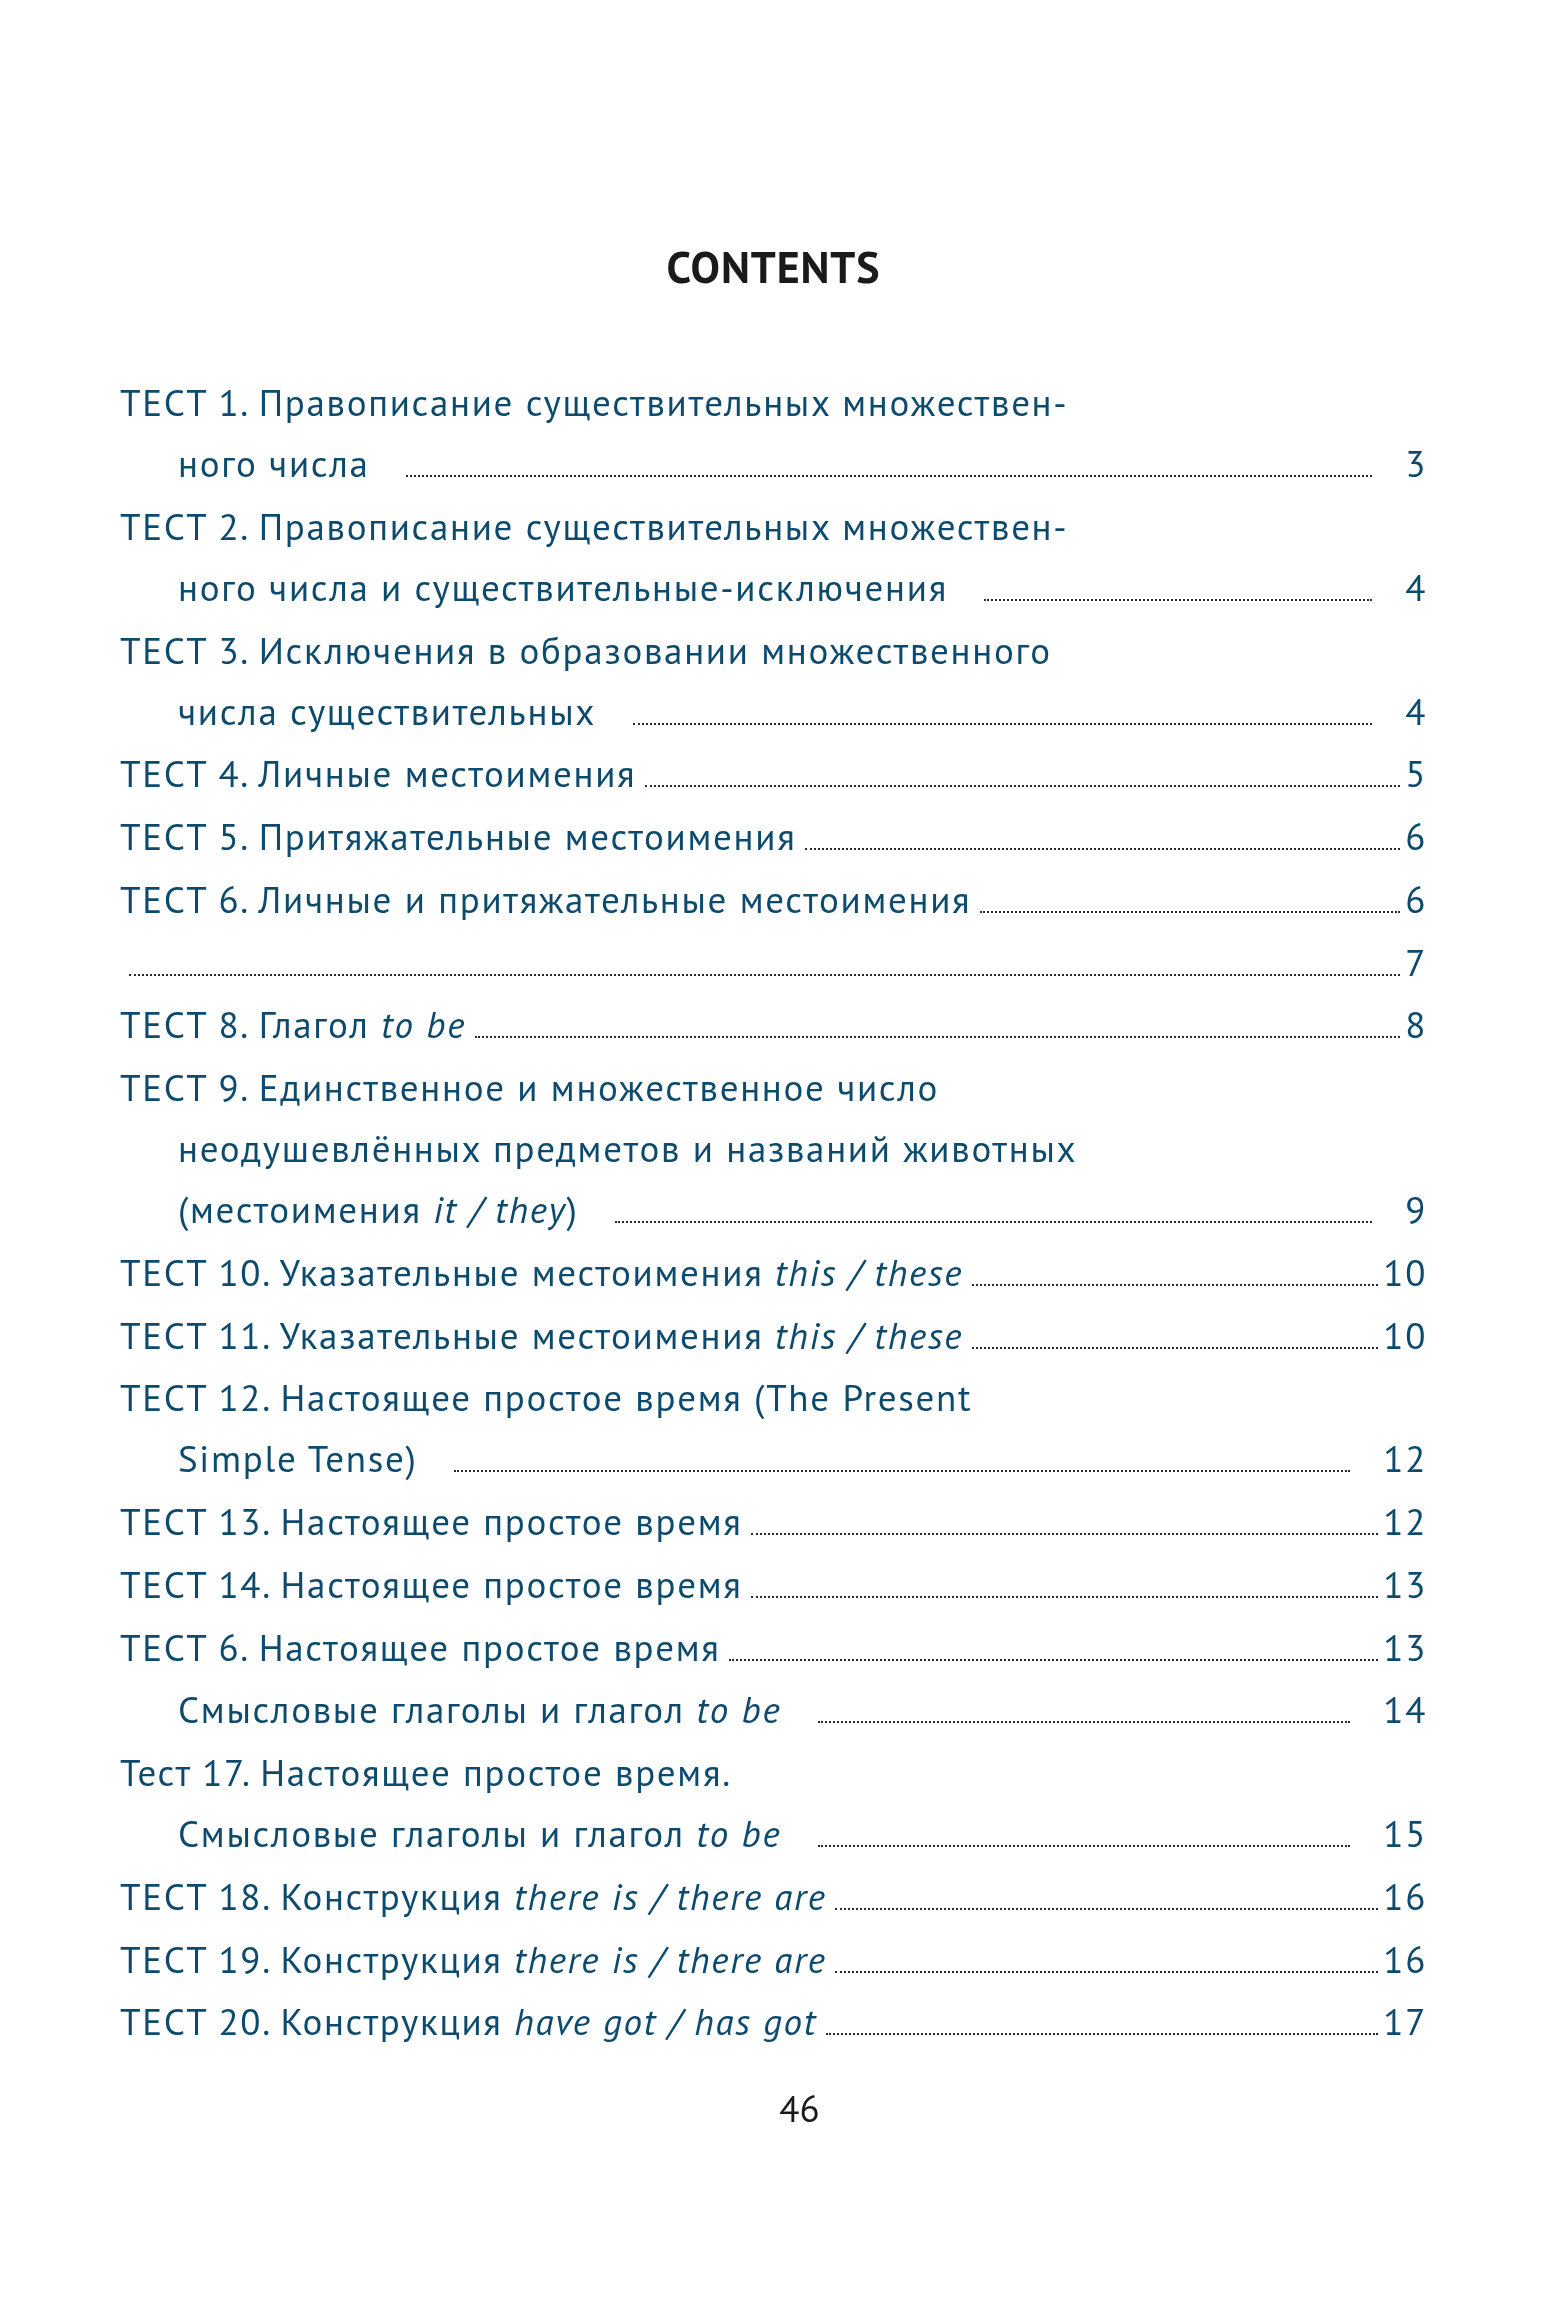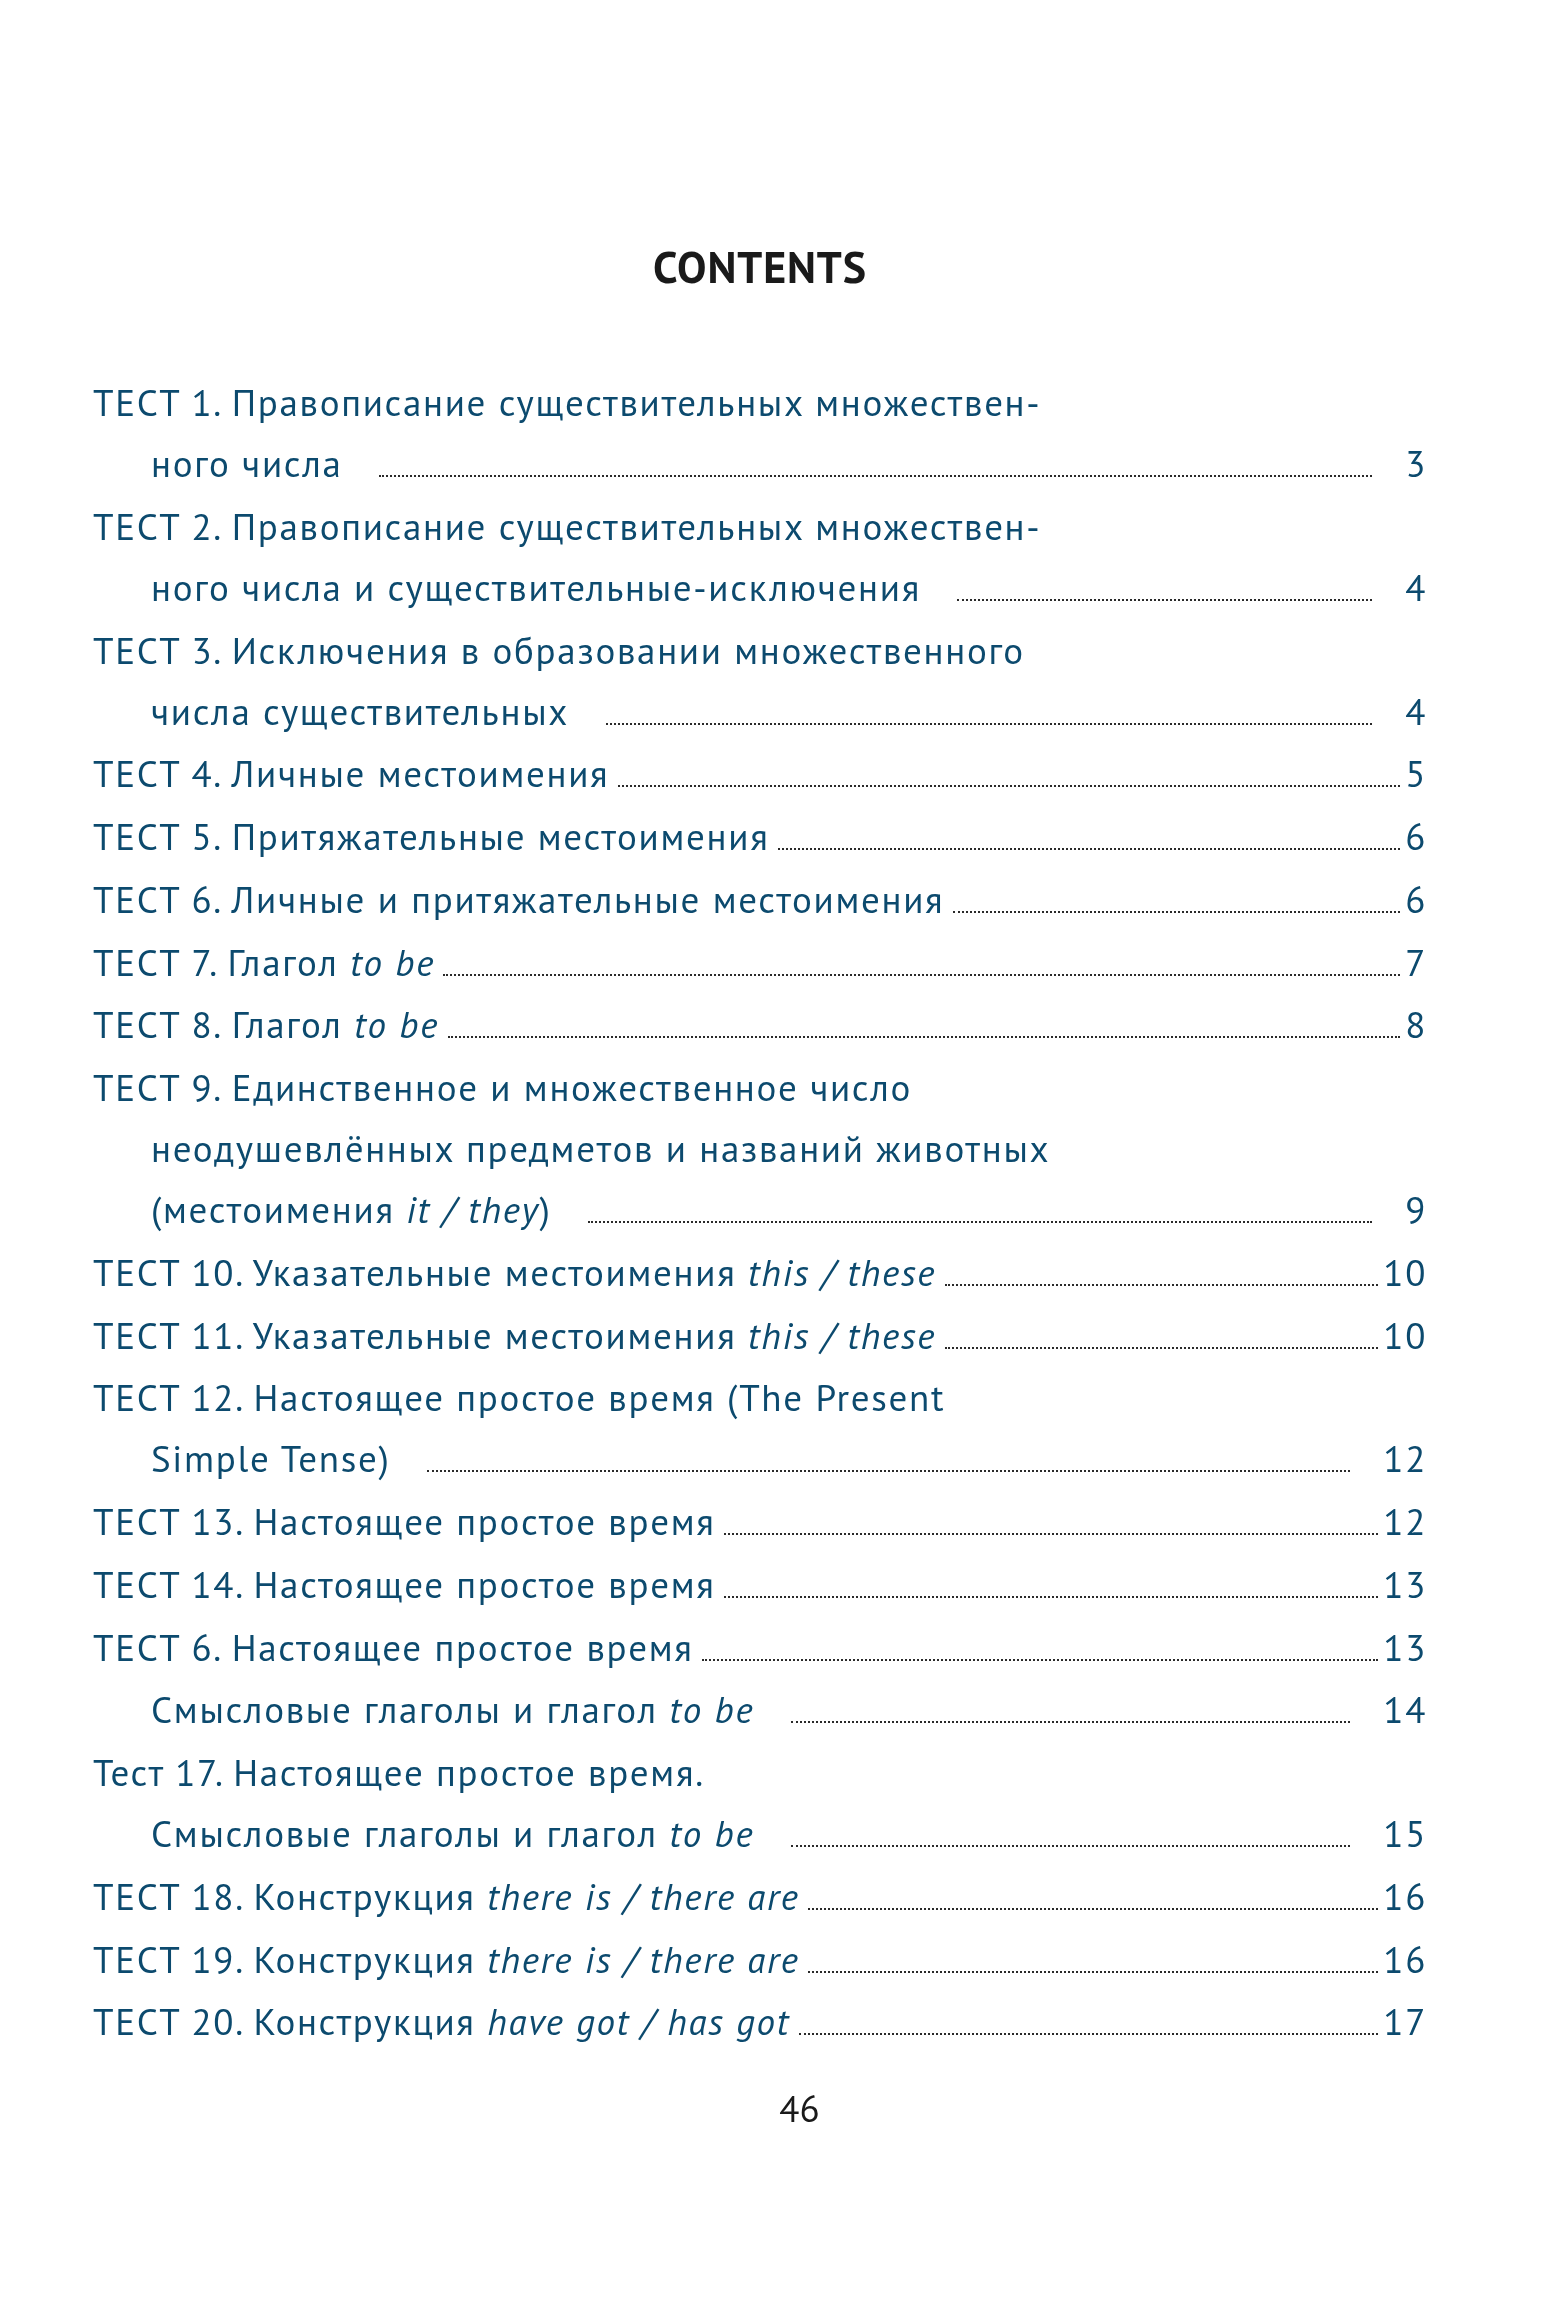--- a/index.html
+++ b/index.html
@@ -14,21 +14,21 @@
       height: 2319px;
       position: relative;
     }
     .page {
       background: #ffffff;
       position: absolute;
       top: 0;
       left: 0;
       right: 0;
       bottom: 0;
-      padding: 238px 136px 102px 93px;
+      padding: 238px 136px 102px 120px;
     }
     .title {
       font-weight: 700;
       font-size: 44px;
       text-align: center;
       letter-spacing: 0.9px;
       margin-bottom: 77px;
       color: #1a1a1a;
     }
     .toc {
@@ -127,21 +127,20 @@
       </div>
       <div class="entry">
         <div class="entry-line">
           <span class="text"><span>ТЕСТ 6. Личные и притяжательные местоимения</span></span>
           <span class="leader"></span>
           <span class="page-num">6</span>
         </div>
       </div>
       <div class="entry">
         <div class="entry-line">
-          <span class="text"><span>ТЕСТ 7. Глагол </span><span class="it">to be</span></span>
           <span class="leader"></span>
           <span class="page-num">7</span>
         </div>
       </div>
       <div class="entry">
         <div class="entry-line">
           <span class="text"><span>ТЕСТ 8. Глагол </span><span class="it">to be</span></span>
           <span class="leader"></span>
           <span class="page-num">8</span>
         </div>

